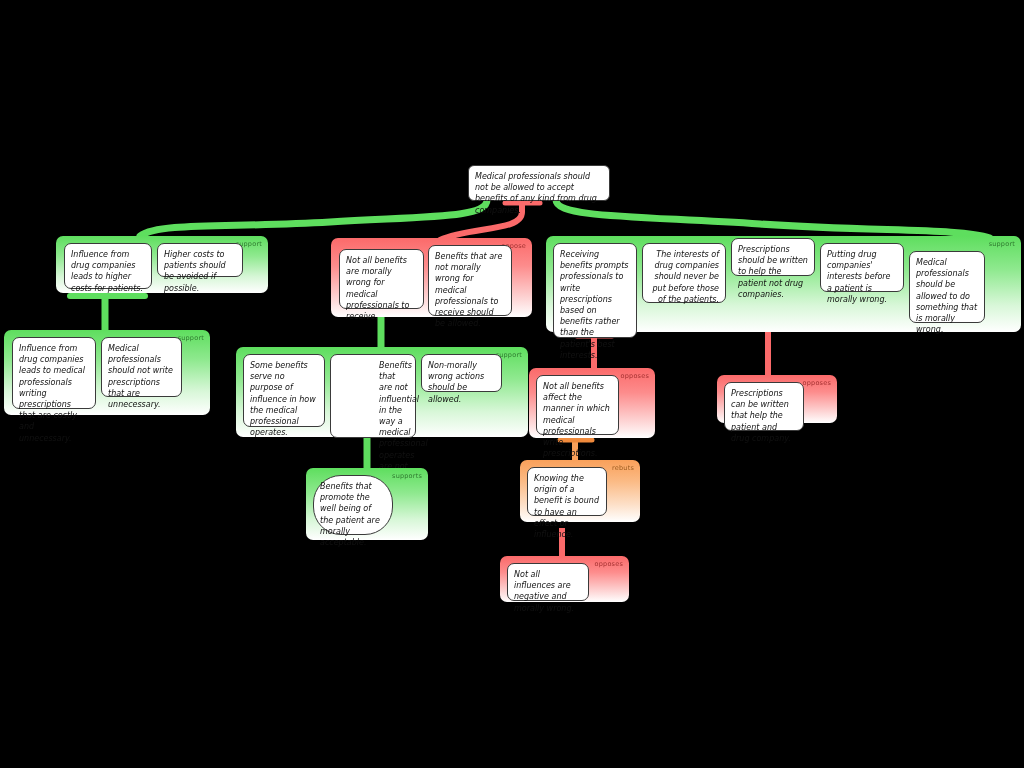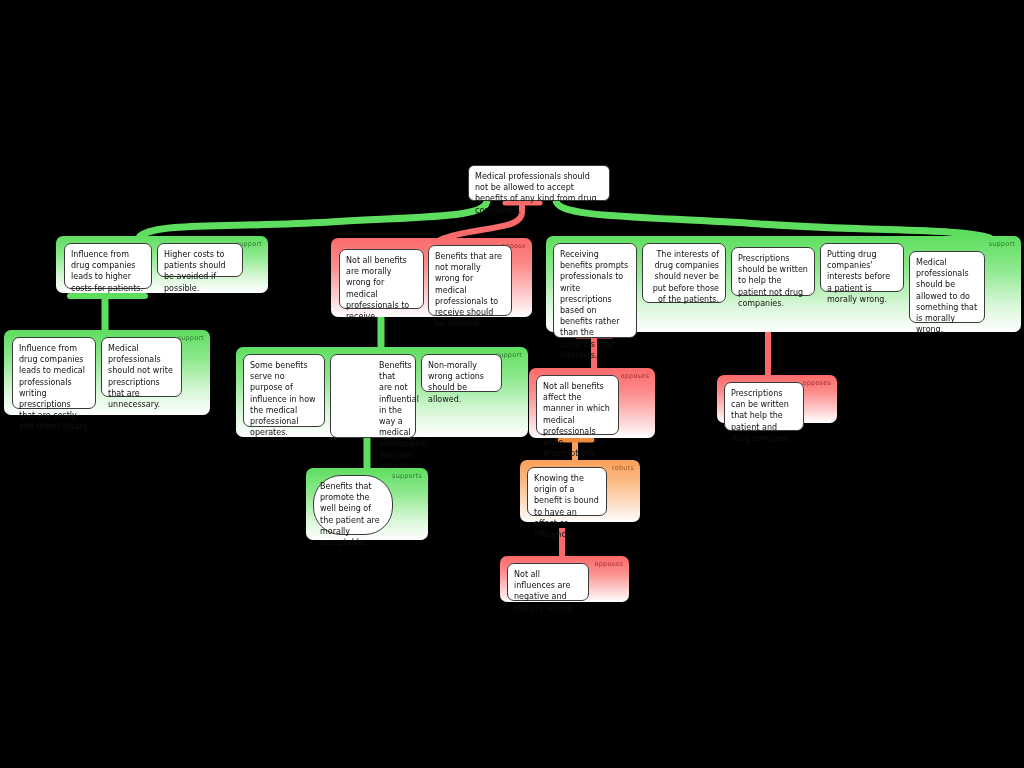--- a/index.html
+++ b/index.html
@@ -12,21 +12,21 @@
   .cluster.support{background:linear-gradient(to bottom,#5ede5e 0%,#8fe98f 35%,#d8f7d8 72%,#ffffff 100%);}
   .cluster.oppose{background:linear-gradient(to bottom,#fb6a6a 0%,#fd8c8c 35%,#fdcdcd 72%,#ffffff 100%);}
   .cluster.rebut{background:linear-gradient(to bottom,#f9a05a 0%,#fbbb86 35%,#fde0c8 72%,#ffffff 100%);}
 
   .rel{position:absolute;top:4px;right:6px;font-size:6.5px;letter-spacing:.2px;}
   .cluster.support .rel{color:#2f7a2f;}
   .cluster.oppose .rel{color:#a33030;}
   .cluster.rebut .rel{color:#9a5a1e;}
 
   .node{position:absolute;background:#fff;border:1px solid #3a3a3a;border-radius:7px;
-        box-sizing:border-box;padding:5px 6px;color:#111;font-size:8px;line-height:11.2px;}
+        box-sizing:border-box;padding:5px 6px;color:#111;font-size:8px;line-height:11.2px;font-style:italic;}
   .node.root{border-radius:6px;}
 
   .lbl{display:block;}
 </style>
 </head>
 <body>
 
 <div id="canvas">
 
   <svg class="links" viewBox="0 0 1024 768">
@@ -112,21 +112,21 @@
   </div>
 
   <div class="cluster support" style="left:546px;top:236px;width:475px;height:96px;">
     <span class="rel">support</span>
     <div class="node" style="left:7px;top:7px;width:84px;height:95px;">
       <span class="lbl">Receiving benefits prompts professionals to write prescriptions based on benefits rather than the patient's best interests.</span>
     </div>
     <div class="node" style="left:96px;top:7px;width:84px;height:60px;text-align:right;">
       <span class="lbl">The interests of drug companies should never be put before those of the patients.</span>
     </div>
-    <div class="node" style="left:185px;top:11px;width:84px;height:49px;">
+    <div class="node" style="left:185px;top:2px;width:84px;height:38px;">
       <span class="lbl">Prescriptions should be written to help the patient not drug companies.</span>
     </div>
     <div class="node" style="left:274px;top:7px;width:84px;height:49px;">
       <span class="lbl">Putting drug companies' interests before a patient is morally wrong.</span>
     </div>
     <div class="node" style="left:363px;top:15px;width:76px;height:72px;">
       <span class="lbl">Medical professionals should be allowed to do something that is morally wrong.</span>
     </div>
   </div>
 

